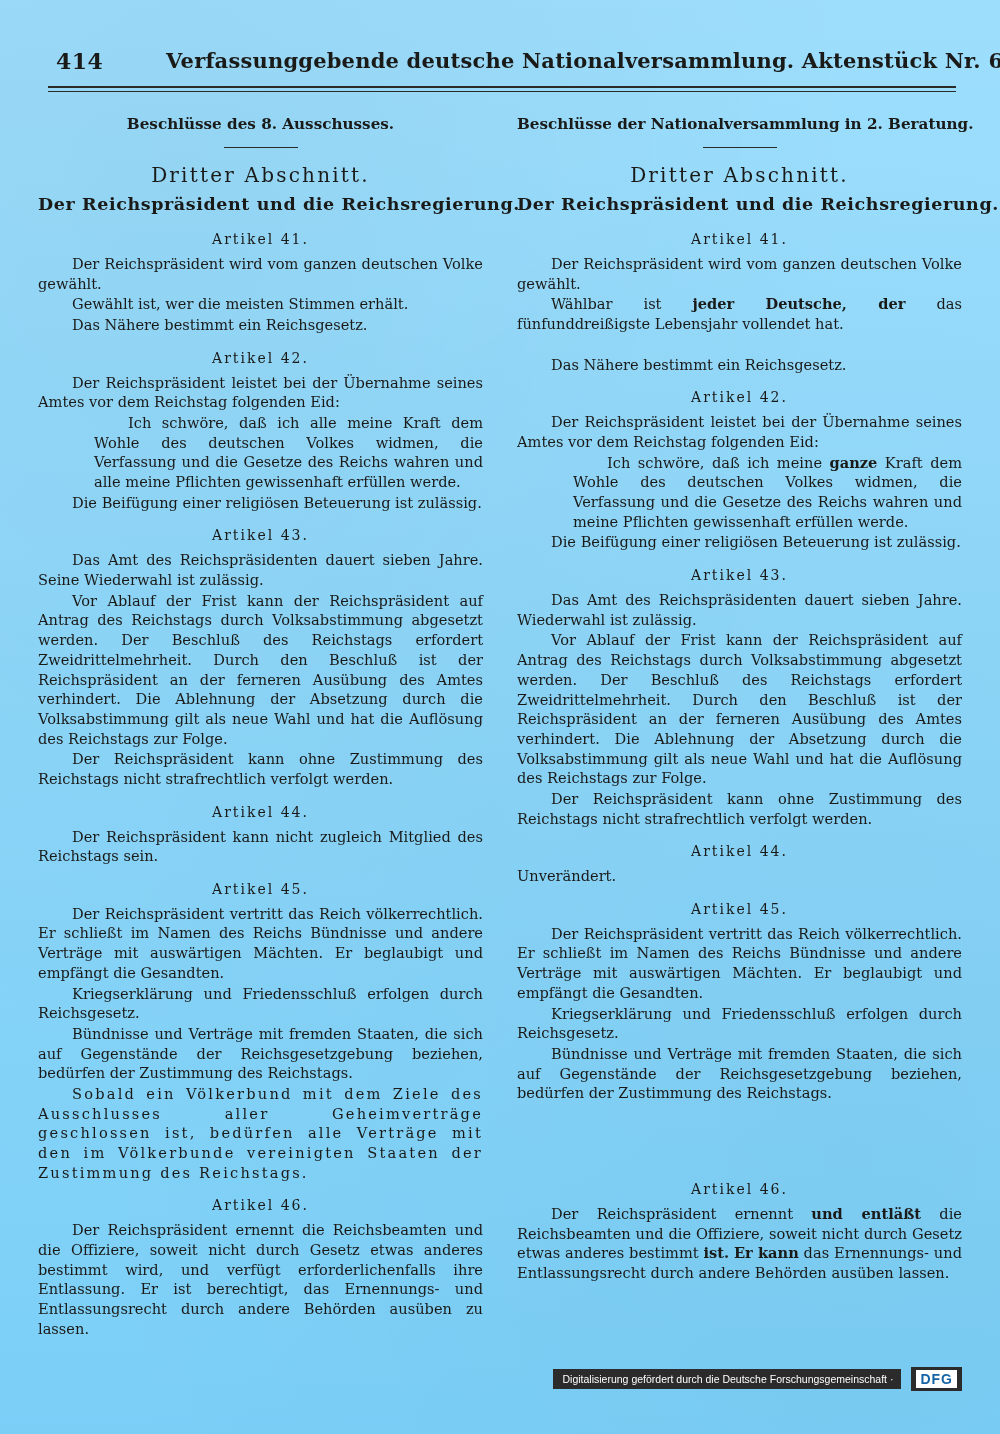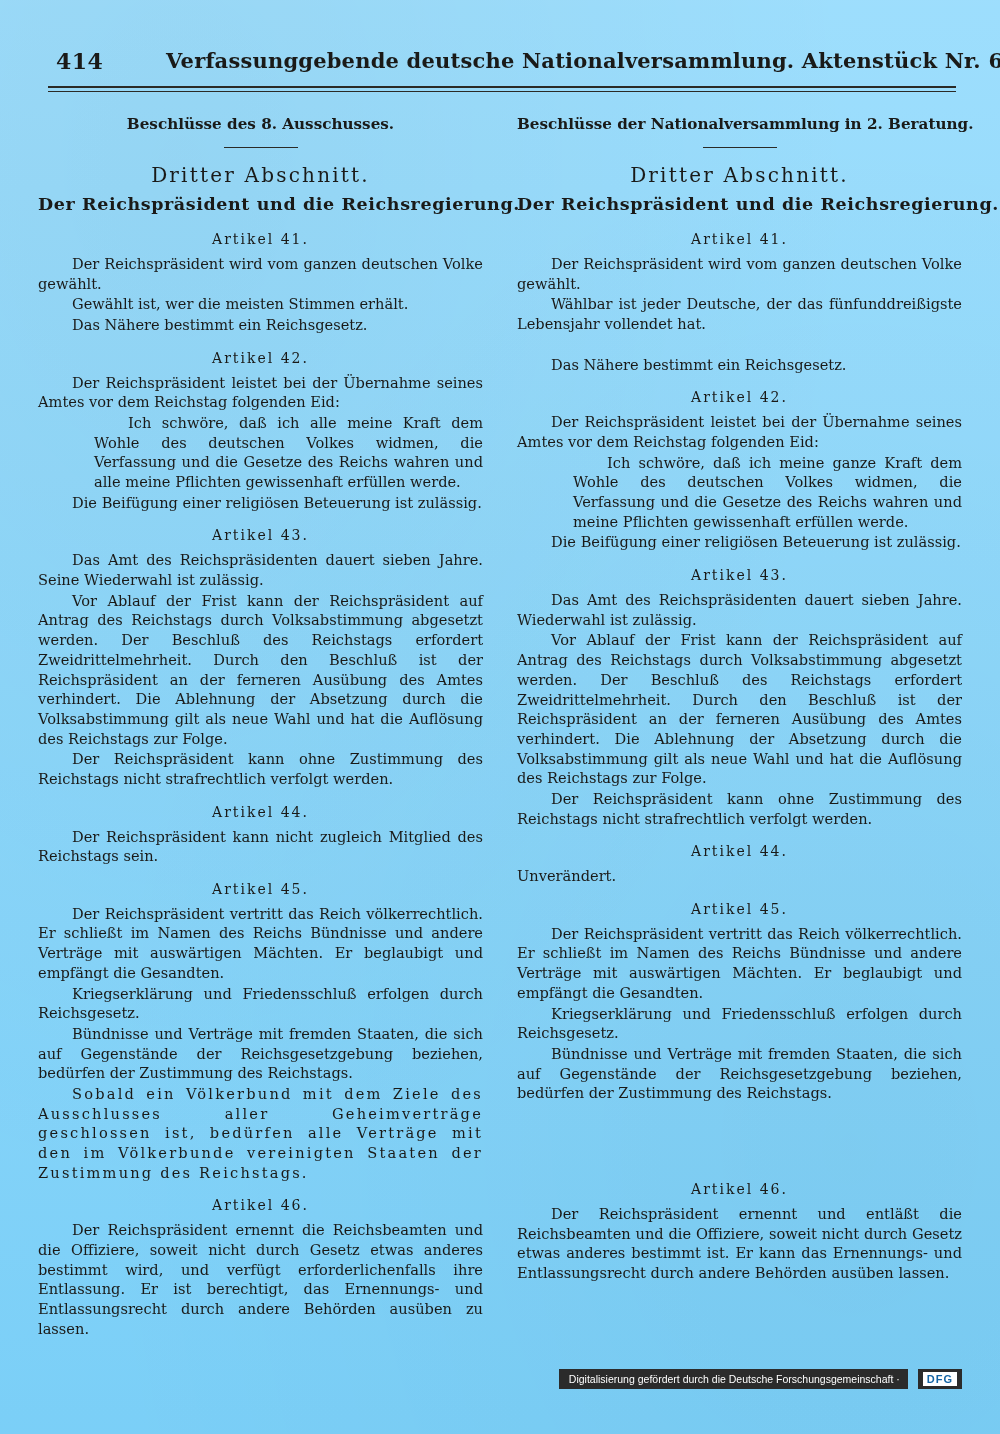--- a/index.html
+++ b/index.html
@@ -124,21 +124,21 @@
   }
   p.para.noindent { text-indent: 0; }
   p.oath {
     margin: 0 0 1px 0;
     padding-left: 56px;
     text-indent: 34px;
   }
   .spaced {
     letter-spacing: 2.2px;
   }
-  b.bold { font-weight: normal; }
+  b.bold { font-weight: bold; }
   .gap-m { height: 20px; }
   .gap-xl { height: 62px; }
 
   
   .footer {
     position: absolute;
     right: 0;
     bottom: 12px;
     height: 22px;
     display: flex;
@@ -150,21 +150,21 @@
     color: #ffffff;
     font-family: "Liberation Sans", sans-serif;
     font-size: 10.5px;
     padding: 4px 8px 4px 10px;
     white-space: nowrap;
   }
   .footer-logo {
     background: #2b2b2b;
     color: #ffffff;
     font-family: "Liberation Sans", sans-serif;
-    font-size: 11px;
+    font-size: 14px;
     font-weight: bold;
     padding: 3px 5px;
     display: flex;
     align-items: center;
   }
   .footer-logo span {
     background: #ffffff;
     color: #1464a5;
     padding: 1px 4px;
     letter-spacing: 1px;

